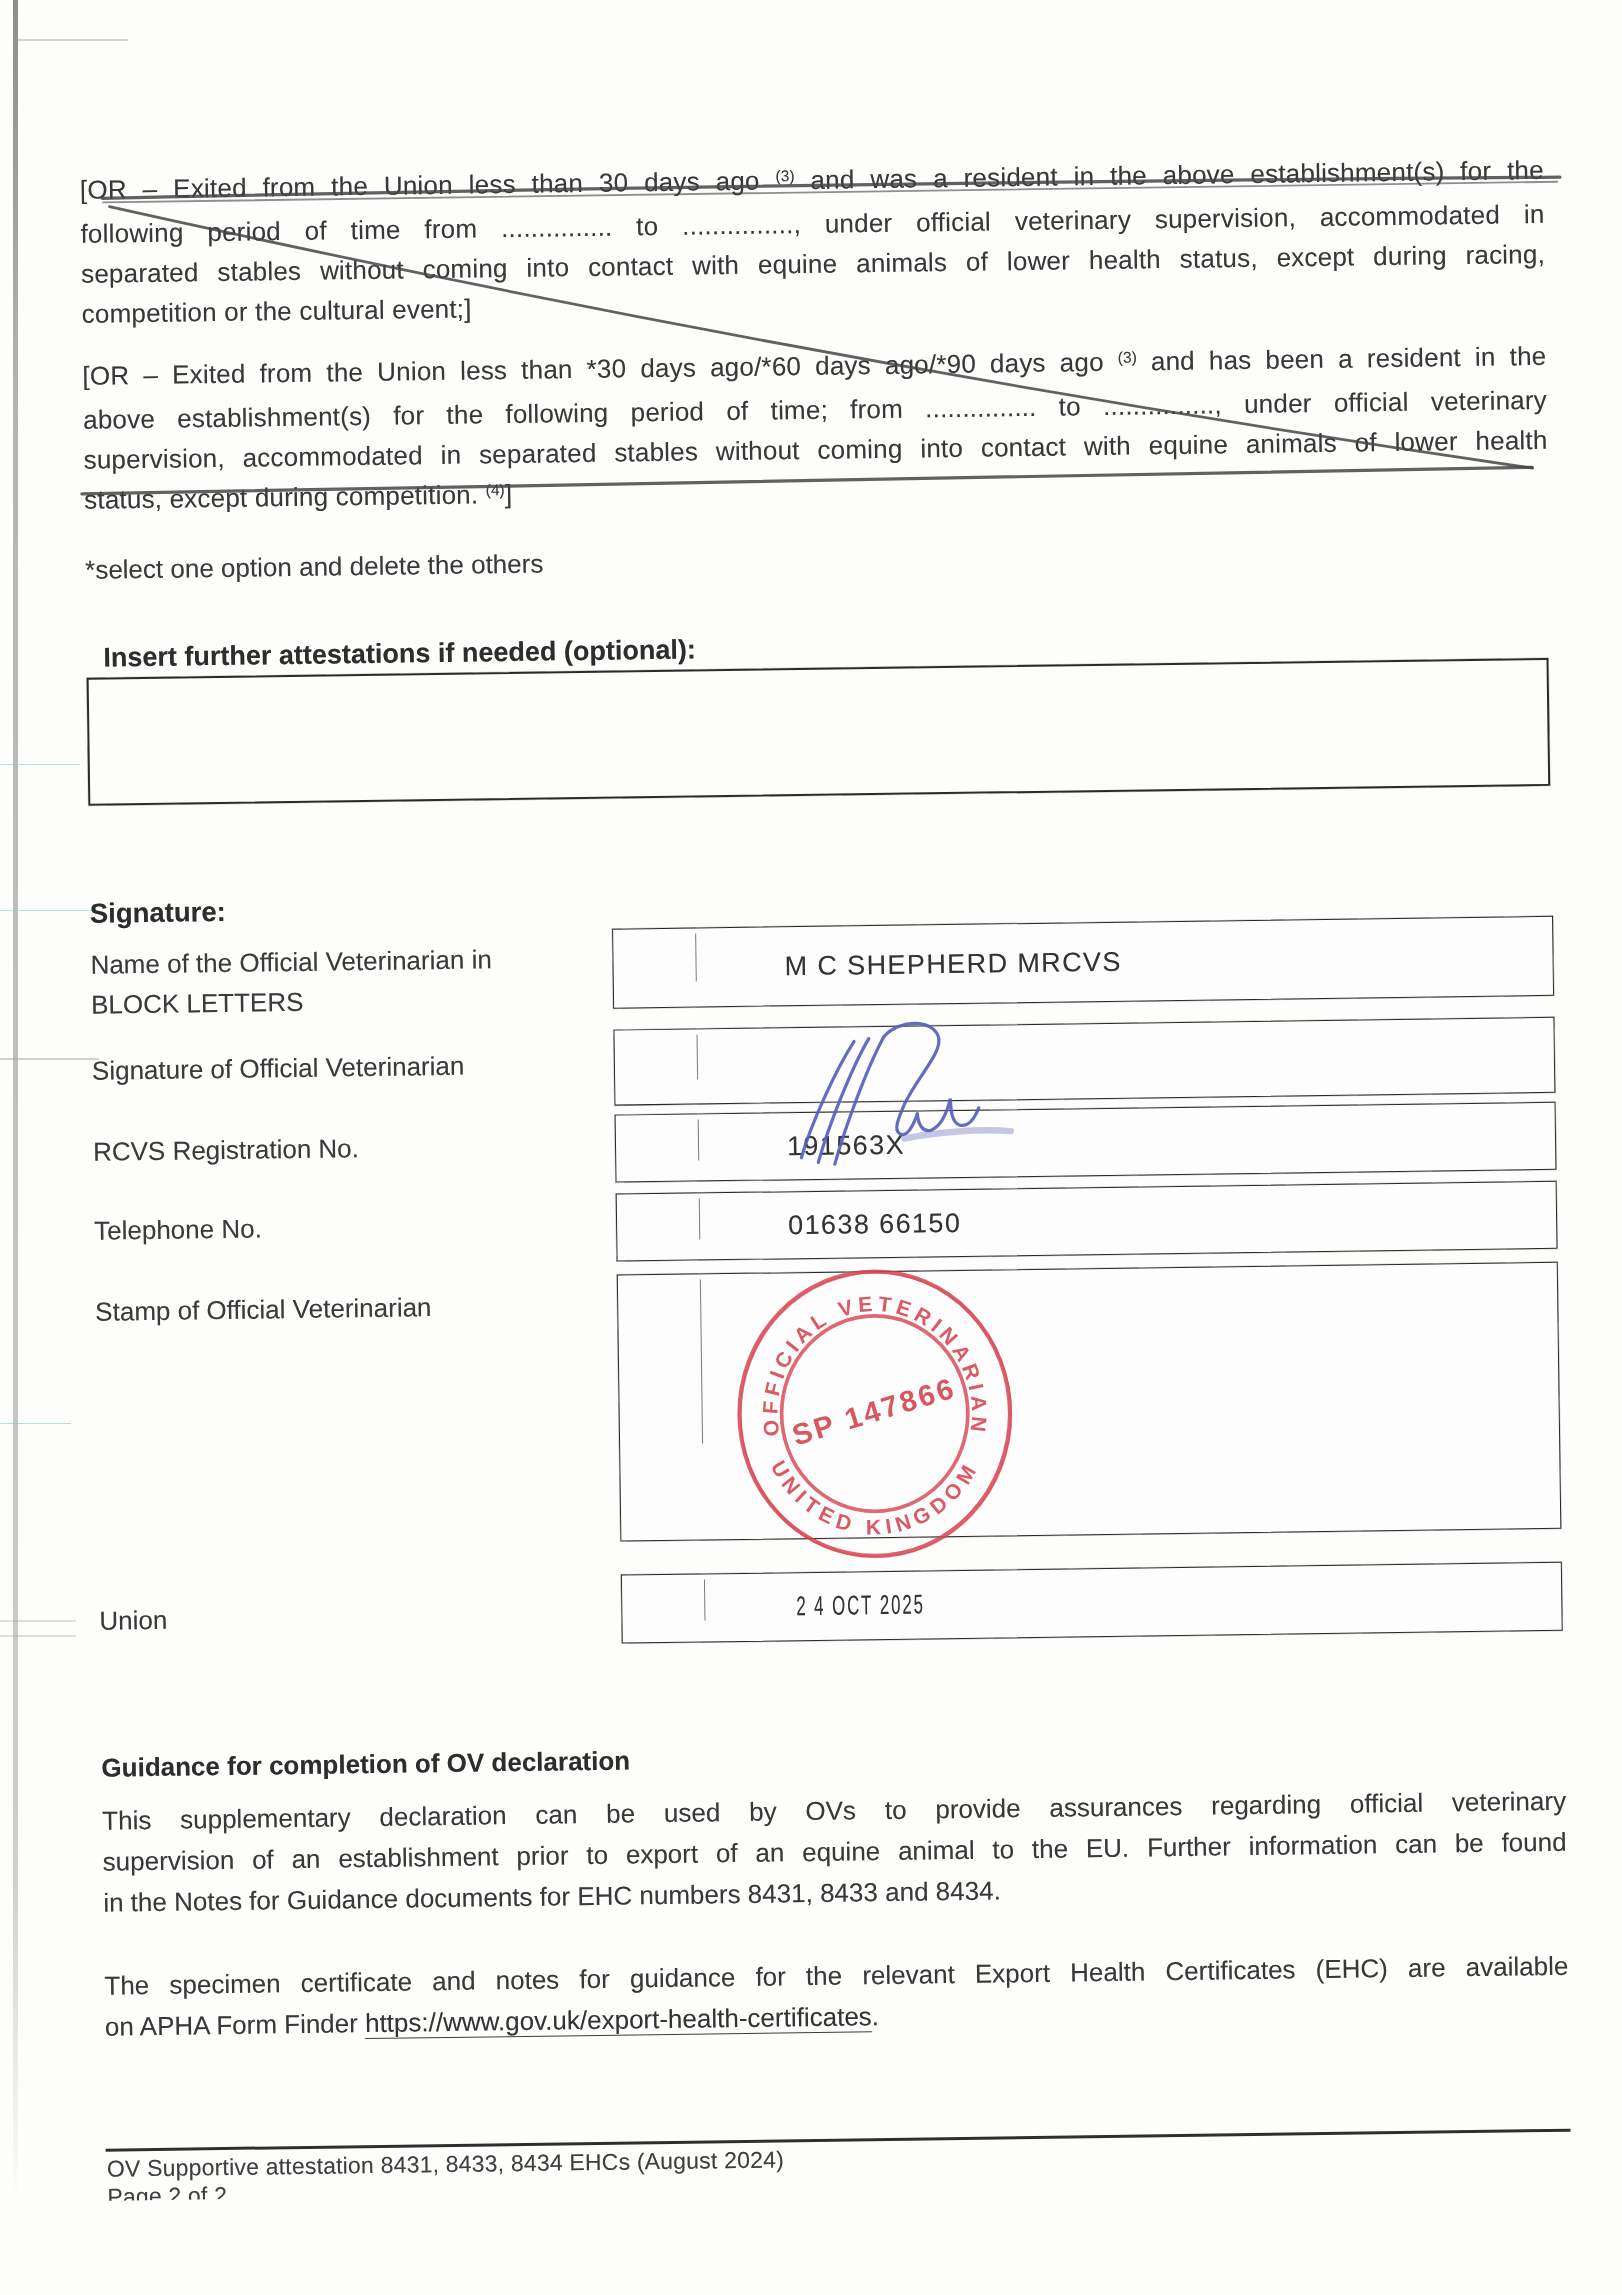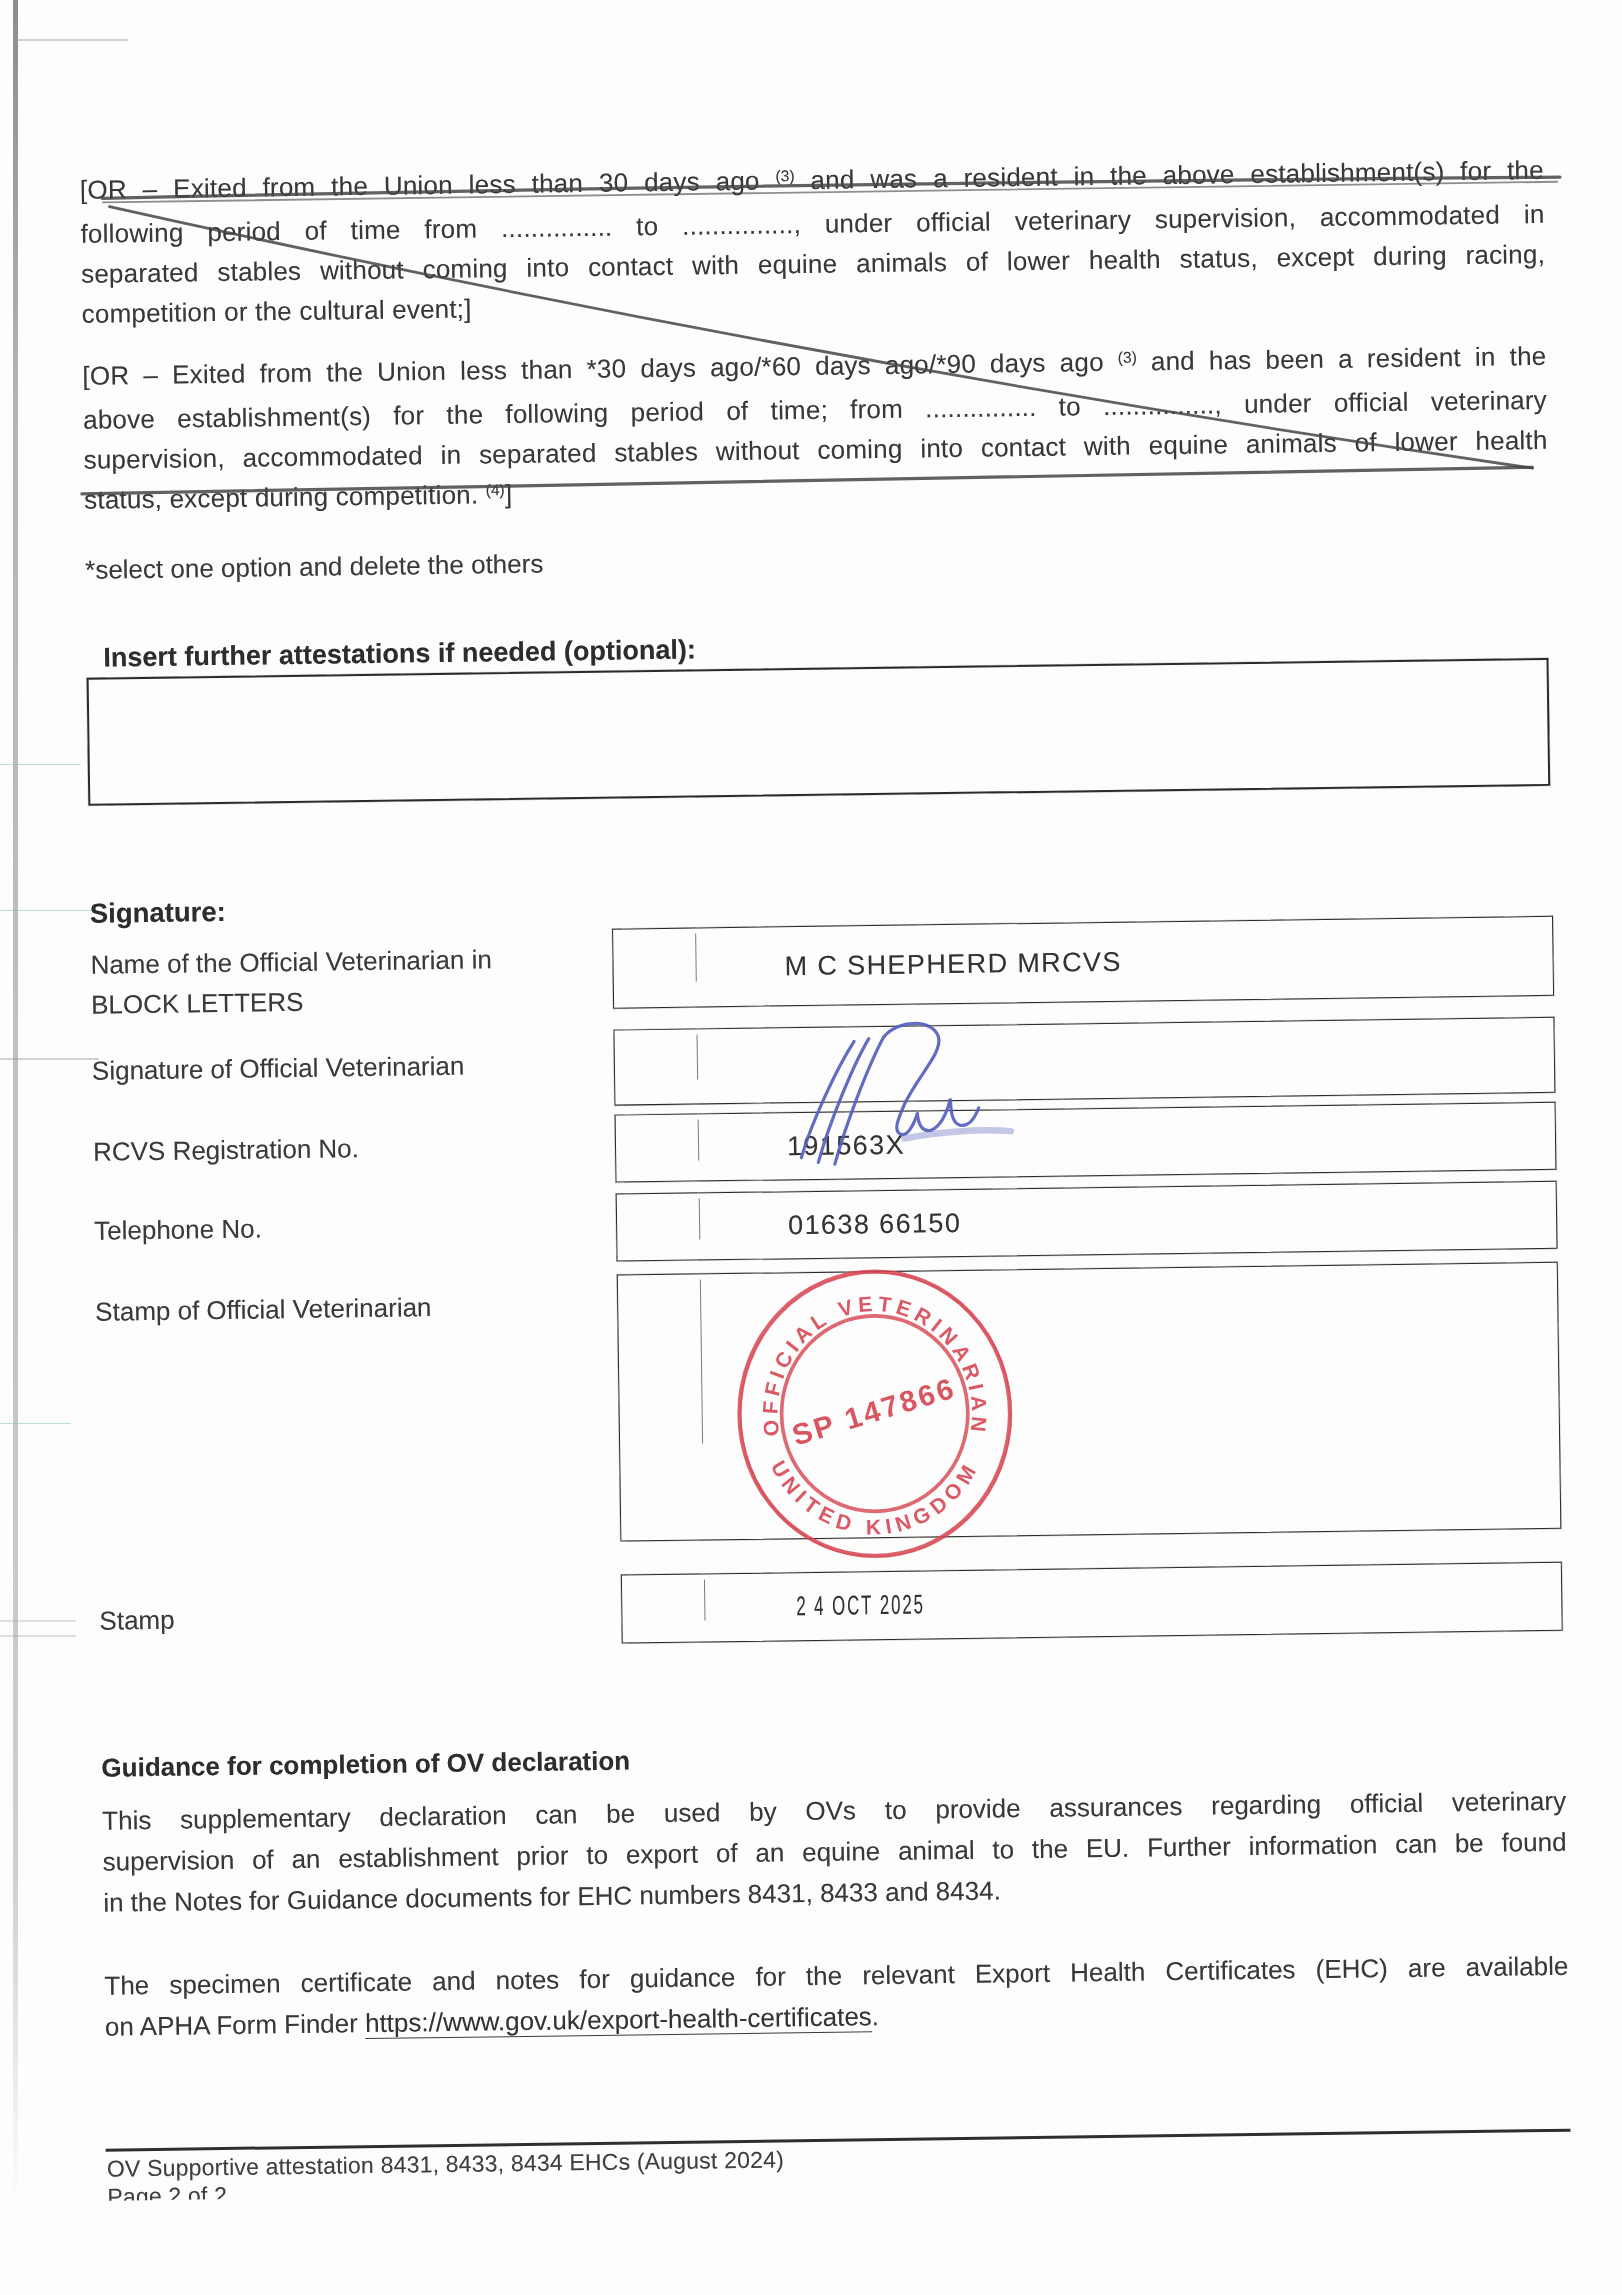--- a/index.html
+++ b/index.html
@@ -125,21 +125,21 @@
   <div class="abs vbox" style="top:1202px;height:68px;">
     <div class="tick"></div>
     <div class="val">01638 66150</div>
   </div>
 
   <div class="abs label" style="left:93px;top:1293px;">Stamp of Official Veterinarian</div>
   <div class="abs vbox" style="top:1283px;height:267px;">
     <div class="tick"></div>
   </div>
 
-  <div class="abs label" style="left:93px;top:1602px;">Stamp</div>
+  <div class="abs label" style="left:93px;top:1602px;">Union</div>
   <div class="abs vbox" style="top:1583px;height:69px;">
     <div class="tick"></div>
     <div class="val datestamp" style="margin-left:174px;letter-spacing:3.2px;">2 4 OCT 2025</div>
   </div>
 
   <div class="abs h-bold" style="left:93px;top:1754px;font-size:26px;">Guidance for completion of OV declaration</div>
   <div class="abs g-para" style="left:93px;top:1802px;">
     <div class="jline">This supplementary declaration can be used by OVs to provide assurances regarding official veterinary</div>
     <div class="jline">supervision of an establishment prior to export of an equine animal to the EU. Further information can be found</div>
     <div class="jline last">in the Notes for Guidance documents for EHC numbers 8431, 8433 and 8434.</div>

